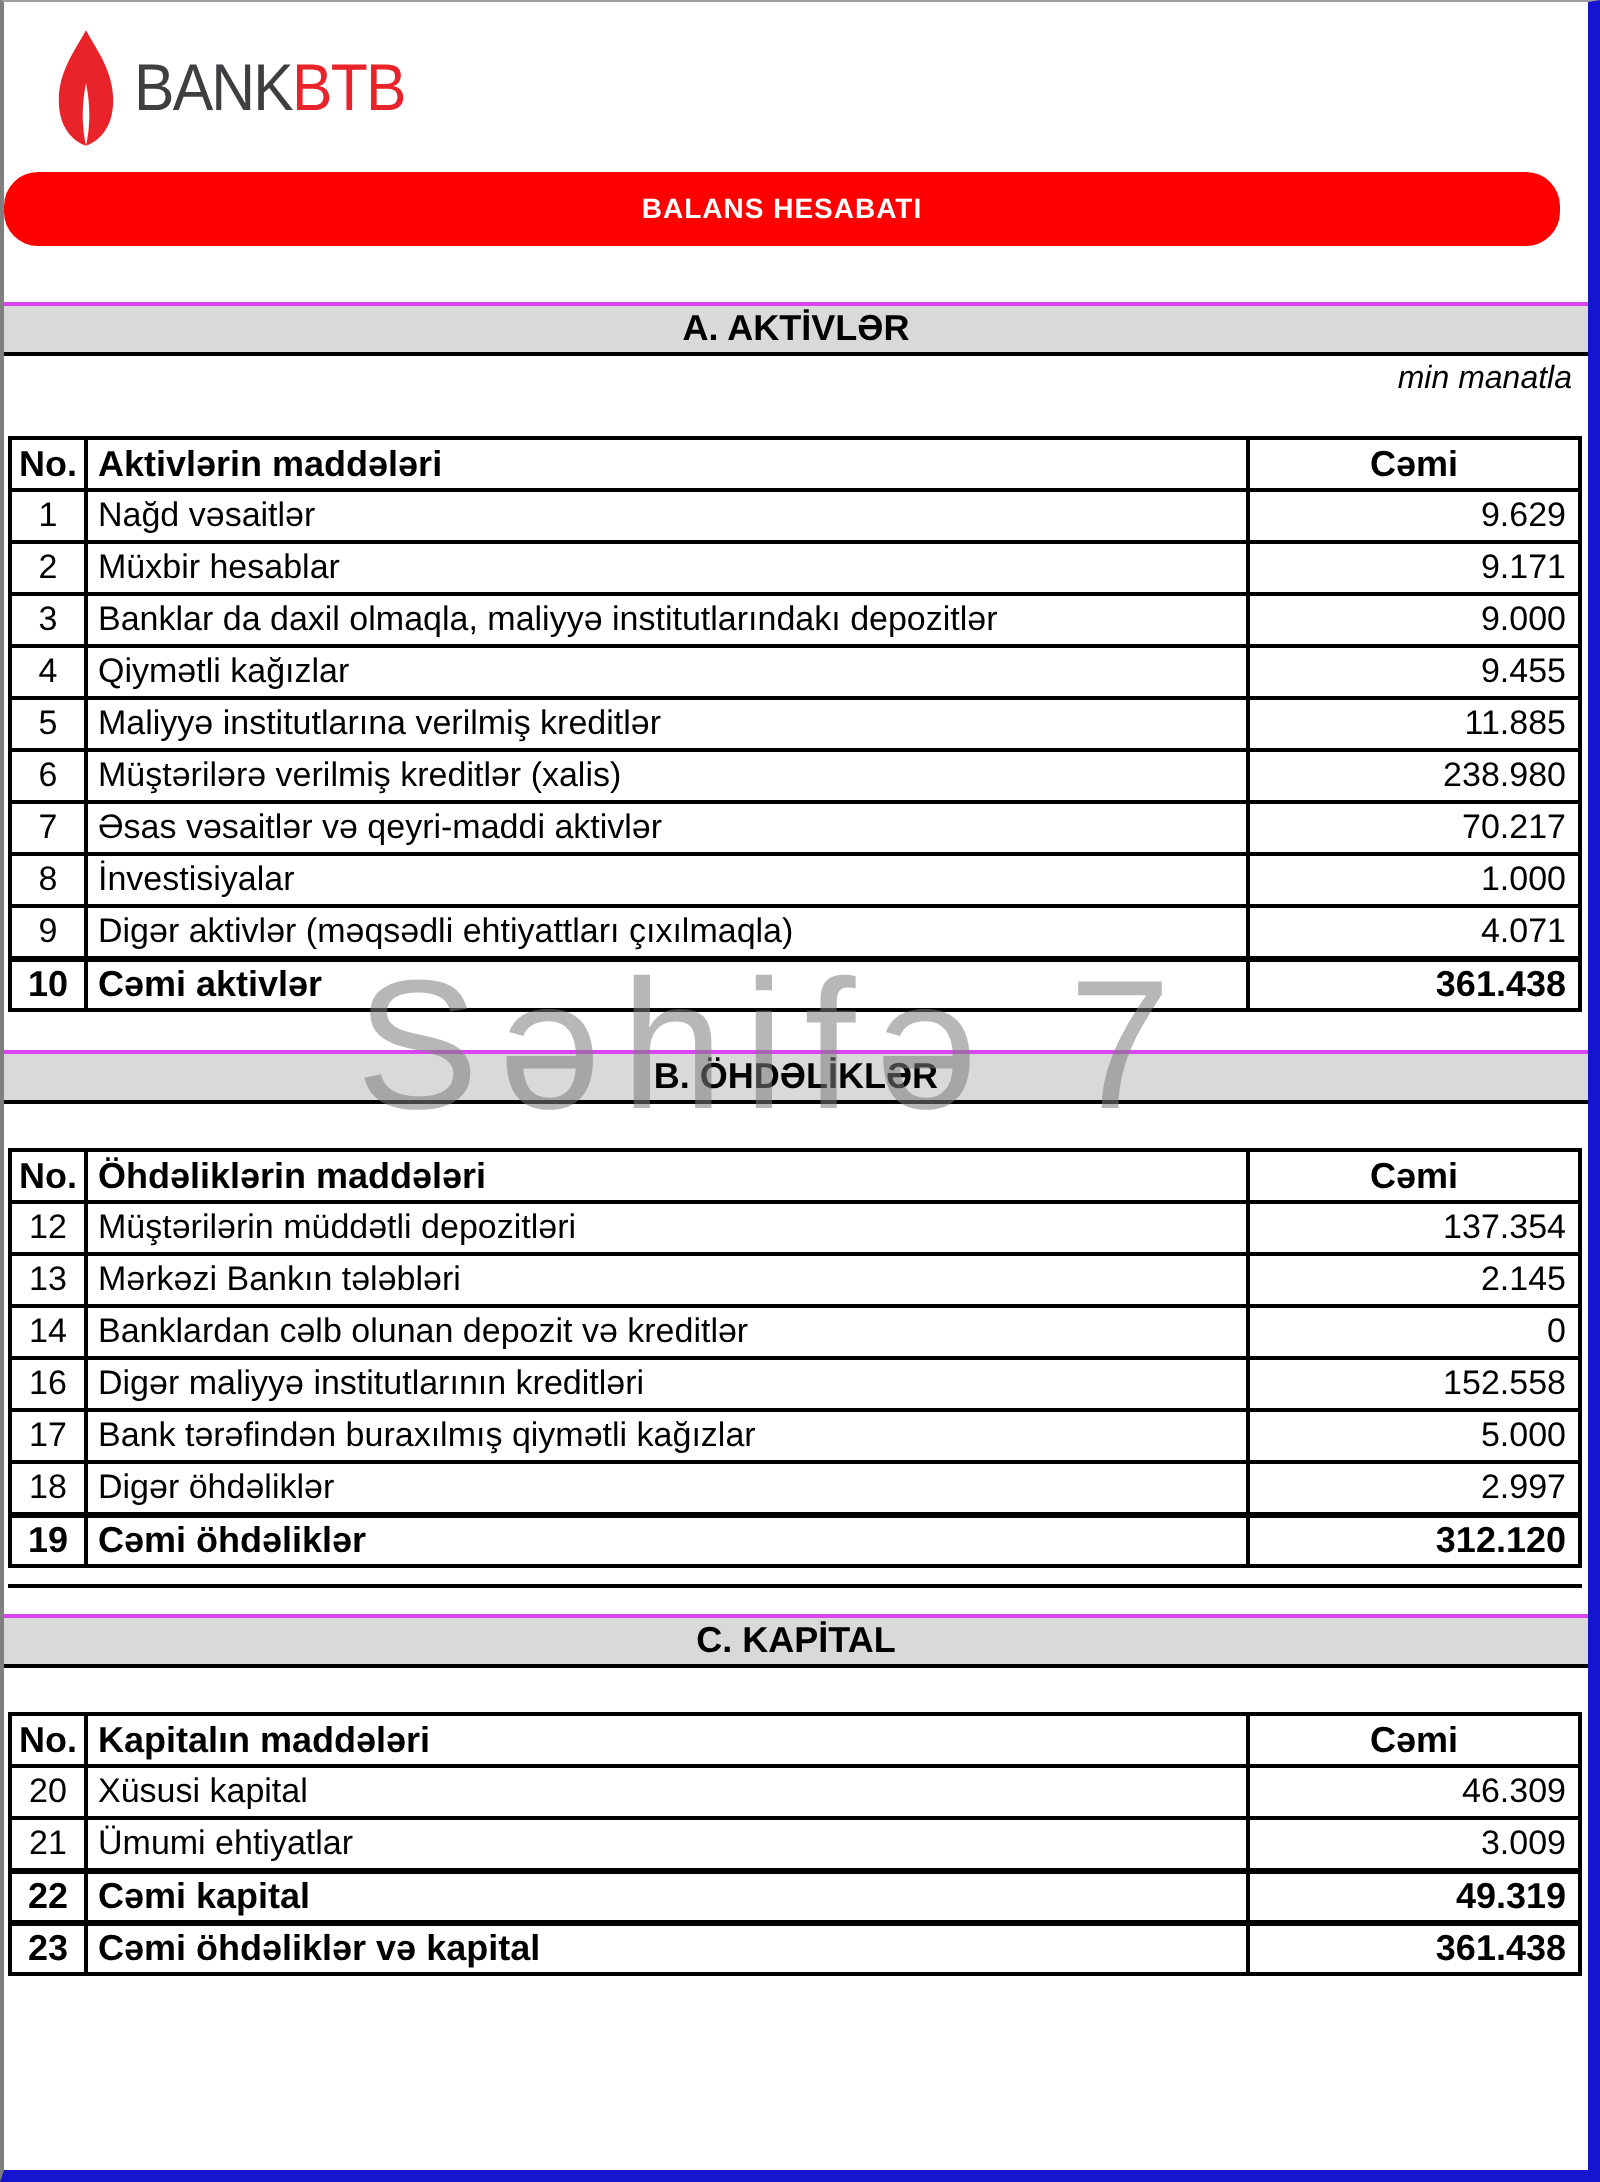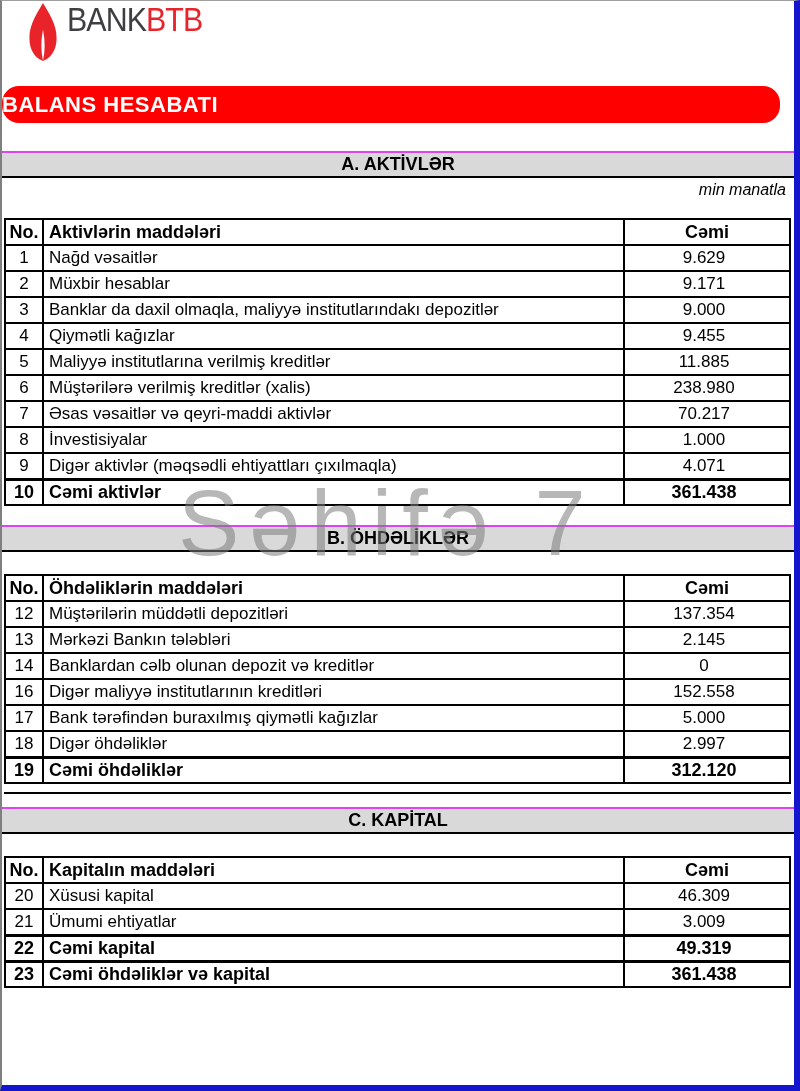--- a/index.html
+++ b/index.html
@@ -11,33 +11,33 @@
     width:800px; height:1091px;
     background:#fff;
     border-left:2px solid #7f7f7f;
     border-top:1px solid #9f9f9f;
     border-right:6px solid var(--page-break-blue,#1515ce);
     border-bottom:6px solid var(--page-break-blue,#1515ce);
     overflow:hidden;
   }
 
   
-  .logo-row { height:85px; display:flex; align-items:flex-start; padding-left:24px; }
+  .logo-row { height:85px; display:flex; align-items:center; padding-left:24px; }
   .flame { width:34px; height:62px; color:var(--logo-red,#e8232a); flex:0 0 auto; }
   .flame svg { width:100%; height:100%; display:block; }
   .logo-text { font-size:33px; letter-spacing:-1px; margin-left:7px;
                transform:scaleX(.92); transform-origin:left center; white-space:nowrap; }
   .lt-bank { color:var(--logo-dark,#3f3f41); }
   .lt-btb  { color:var(--logo-red,#e8232a); }
 
   
   .banner {
     width:calc(100% - 14px); height:37px; line-height:37px;
     background:var(--banner-red,#fe0000);
-    color:#fff; font-weight:bold; font-size:22px; 
+    color:#fff; font-weight:bold; font-size:14px; text-align:center;
     letter-spacing:.5px;
     border-radius:17px;
   }
 
   .sp1 { height:28px; } .sp2 { height:19px; } .sp3 { height:22px; }
   .sp4 { height:10px; width:calc(100% - 5px); margin-left:2px; border-bottom:2px solid #000; }
   .sp5 { height:13px; } .sp6 { height:22px; }
 
   .section-bar {
     width:100%; height:27px;
@@ -50,21 +50,21 @@
                font-style:italic; font-size:16px; }
 
   table.fin-table { border-collapse:collapse; width:calc(100% - 5px); margin-left:2px;
                     table-layout:fixed; }
   .fin-table th, .fin-table td { border:2px solid #000; height:26px; overflow:hidden;
                                  white-space:nowrap; }
   .fin-table th { font-size:18px; font-weight:bold; }
   .fin-table td { font-size:17px; }
   .col-no    { width:38px;  text-align:center; }
   .col-item  { text-align:left; padding-left:5px; }
-  .col-value { width:166px; text-align:center; padding-right:6px; }
+  .col-value { width:166px; text-align:right; padding-right:6px; }
   th.col-value, th.col-no { text-align:center; padding:0;margin-left:29px; }
   tr.total-row td { font-weight:bold; font-size:18px; border-top:3px solid #000; }
 
   .watermark {
     position:absolute; left:176px; top:474px;
     font-size:92px; letter-spacing:10px; line-height:1.05;
     color:var(--watermark-gray,#7d7d7d); opacity:.55;
     pointer-events:none; z-index:5; white-space:nowrap;
   }
 </style>

